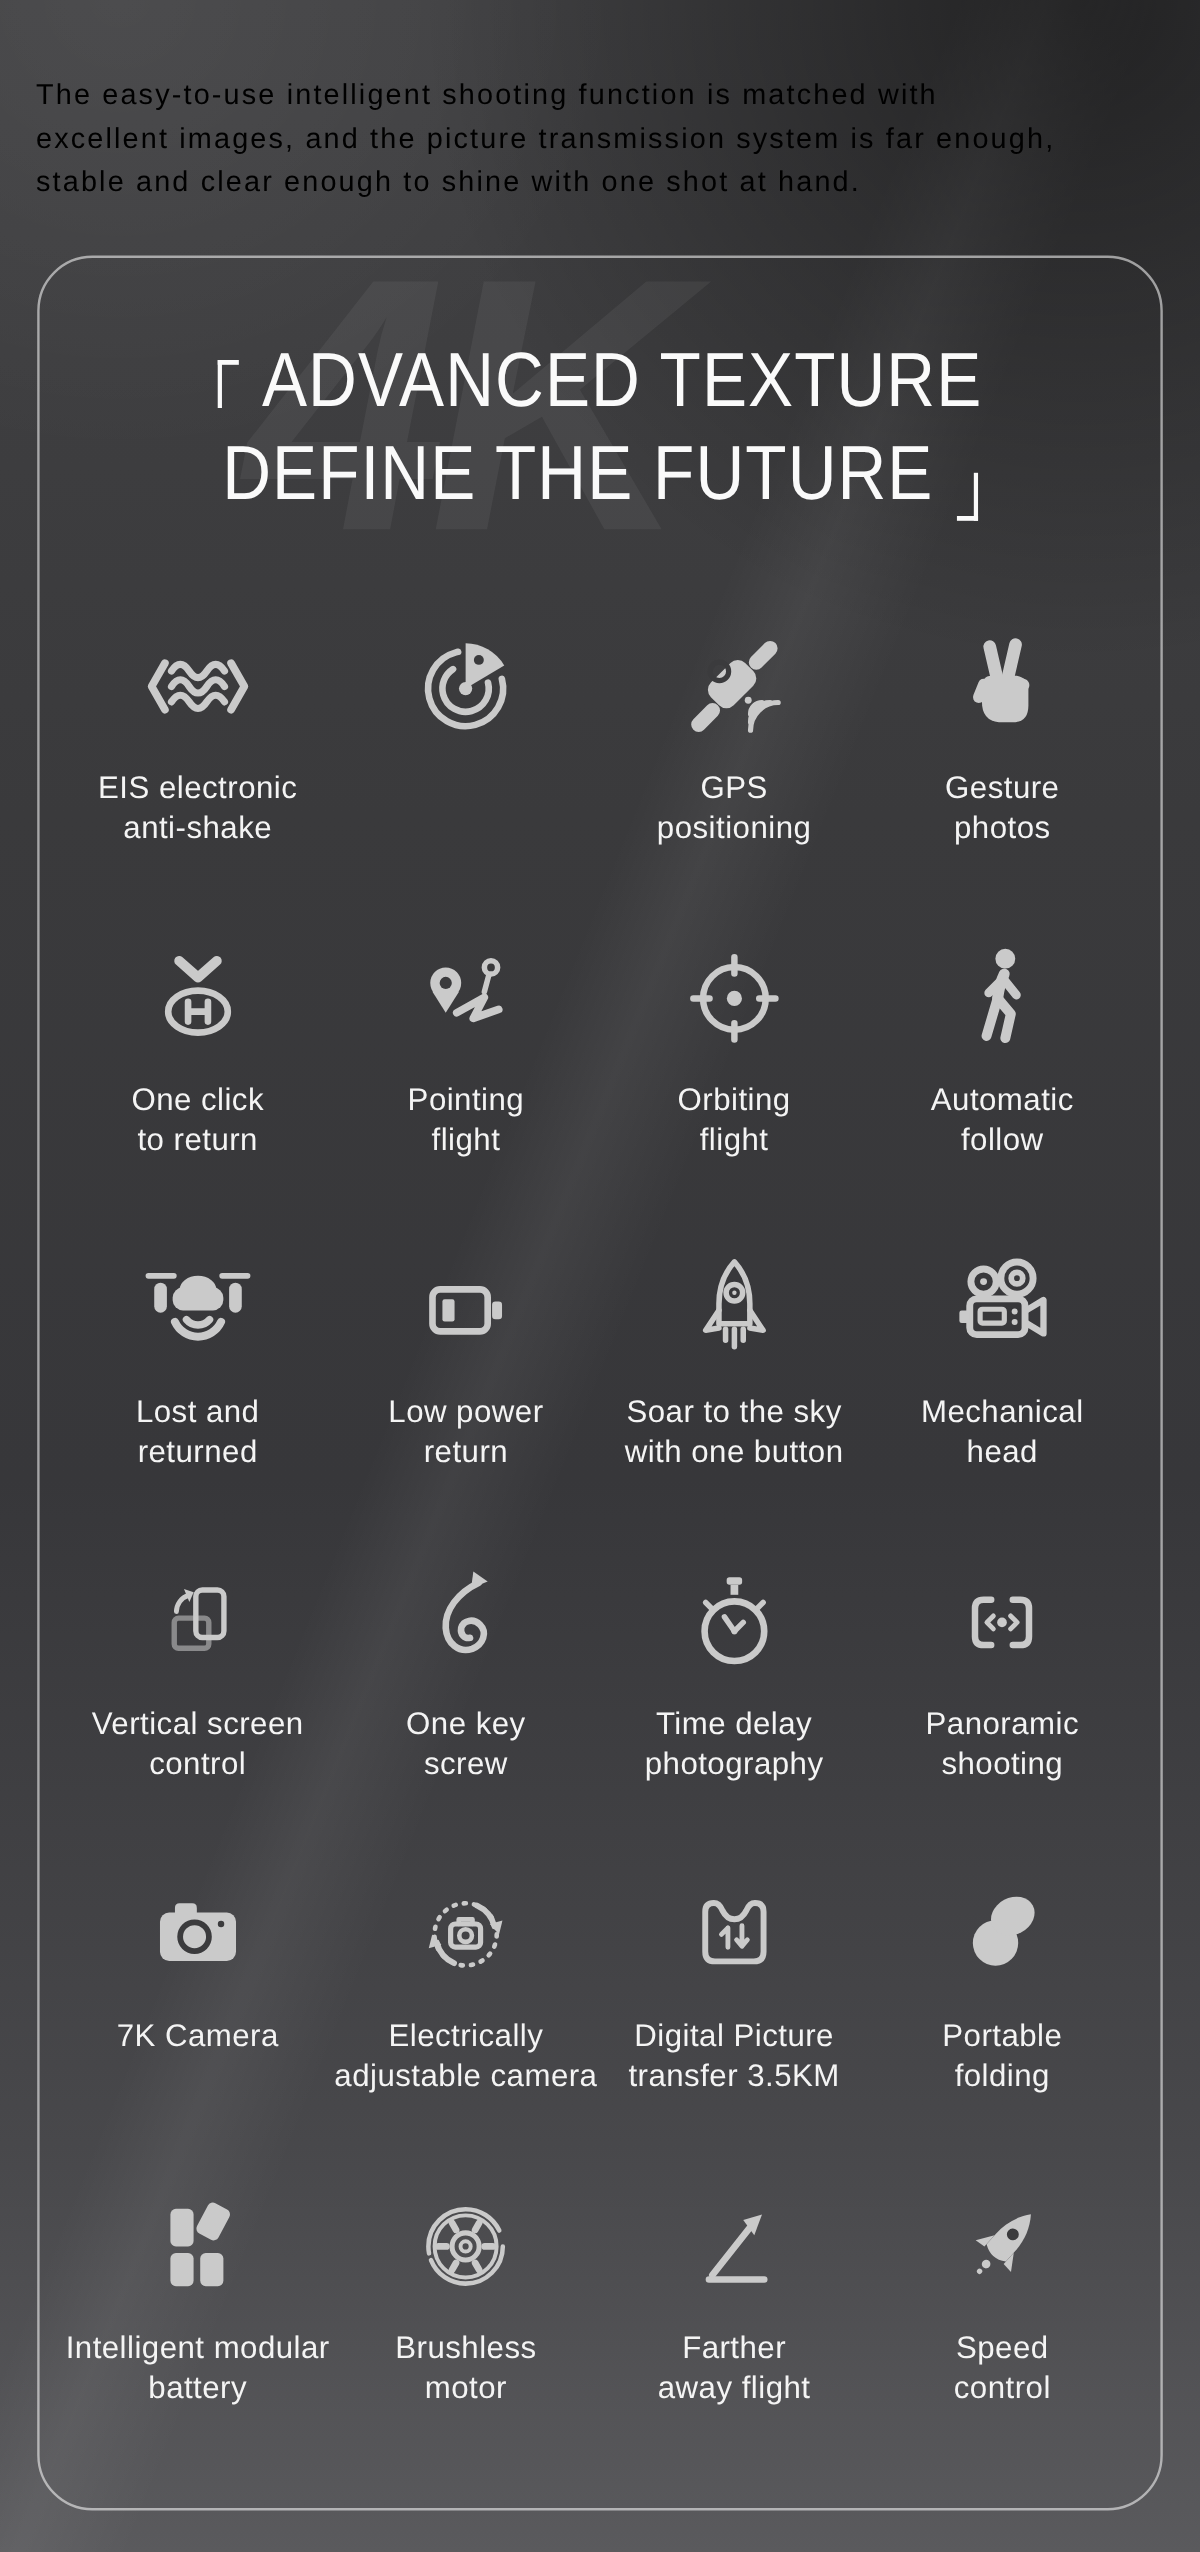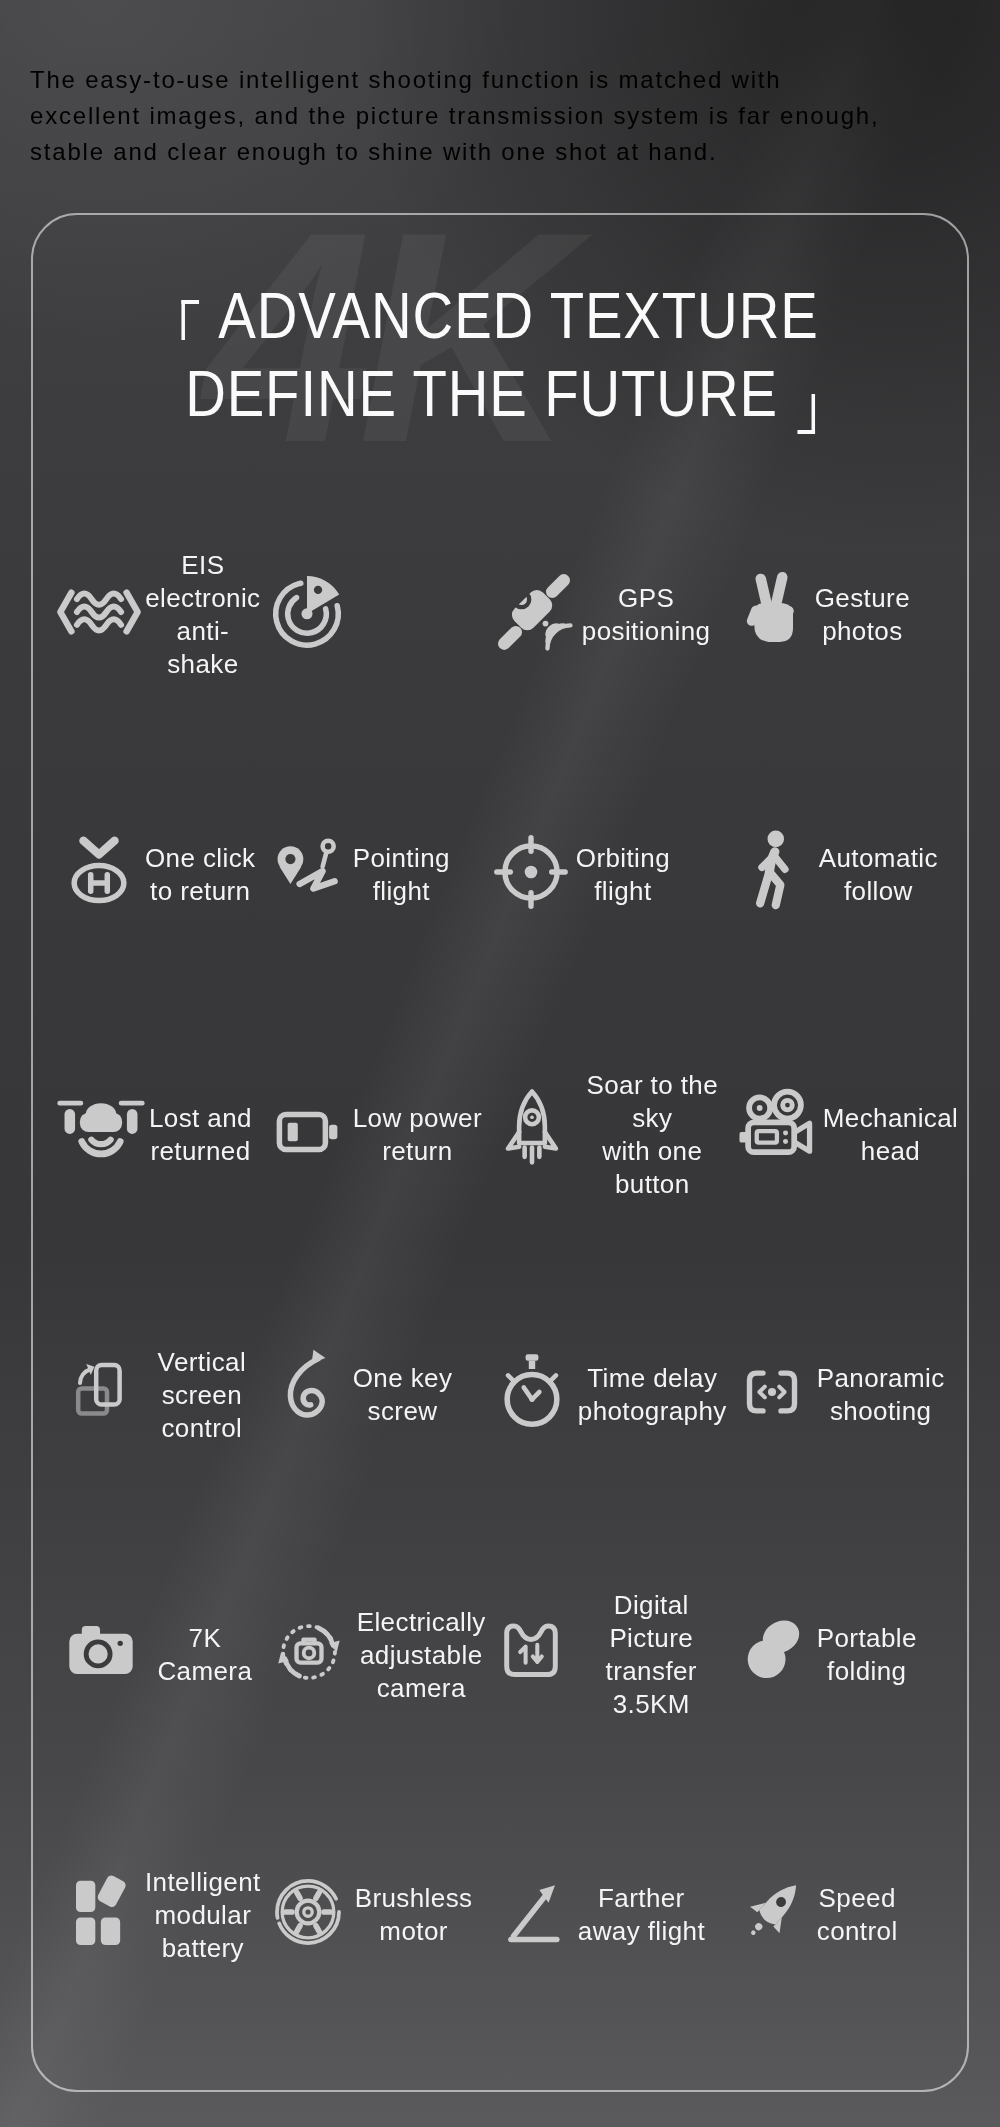--- a/index.html
+++ b/index.html
@@ -34,21 +34,21 @@
     font-size:64px;line-height:78px;letter-spacing:1px;
     transform:scaleX(.88);
   }
   .bracket{display:inline-block;width:20px;height:40px;box-sizing:border-box;}
   .bracket.open{border-left:4px solid #fafafa;border-top:4px solid #fafafa;margin-right:22px;vertical-align:-2px;}
   .bracket.close{border-right:4px solid #fafafa;border-bottom:4px solid #fafafa;margin-left:22px;vertical-align:-18px;}
   .grid{
     position:absolute;top:295px;left:20px;right:20px;
     display:grid;grid-template-columns:repeat(4,1fr);row-gap:56px;
   }
-  .cell{height:204px;display:flex;flex-direction:row;align-items:center;}
+  .cell{height:204px;display:flex;flex-direction:column;align-items:center;}
   .iconbox{height:124px;display:flex;align-items:center;justify-content:center;color:#cacaca;}
   .label{
     margin-top:6px;text-align:center;color:#f4f4f4;
     font-size:26px;line-height:33px;letter-spacing:.4px;white-space:pre-line;
   }
   .ic .st{stroke:currentColor;fill:none;stroke-linecap:round;stroke-linejoin:round;}
   .ic .fl{fill:currentColor;stroke:none;}
   .ic .bgf{fill:#3b3b3d;stroke:none;}
   .ic .bgs{stroke:#3b3b3d;fill:none;}
 </style>

